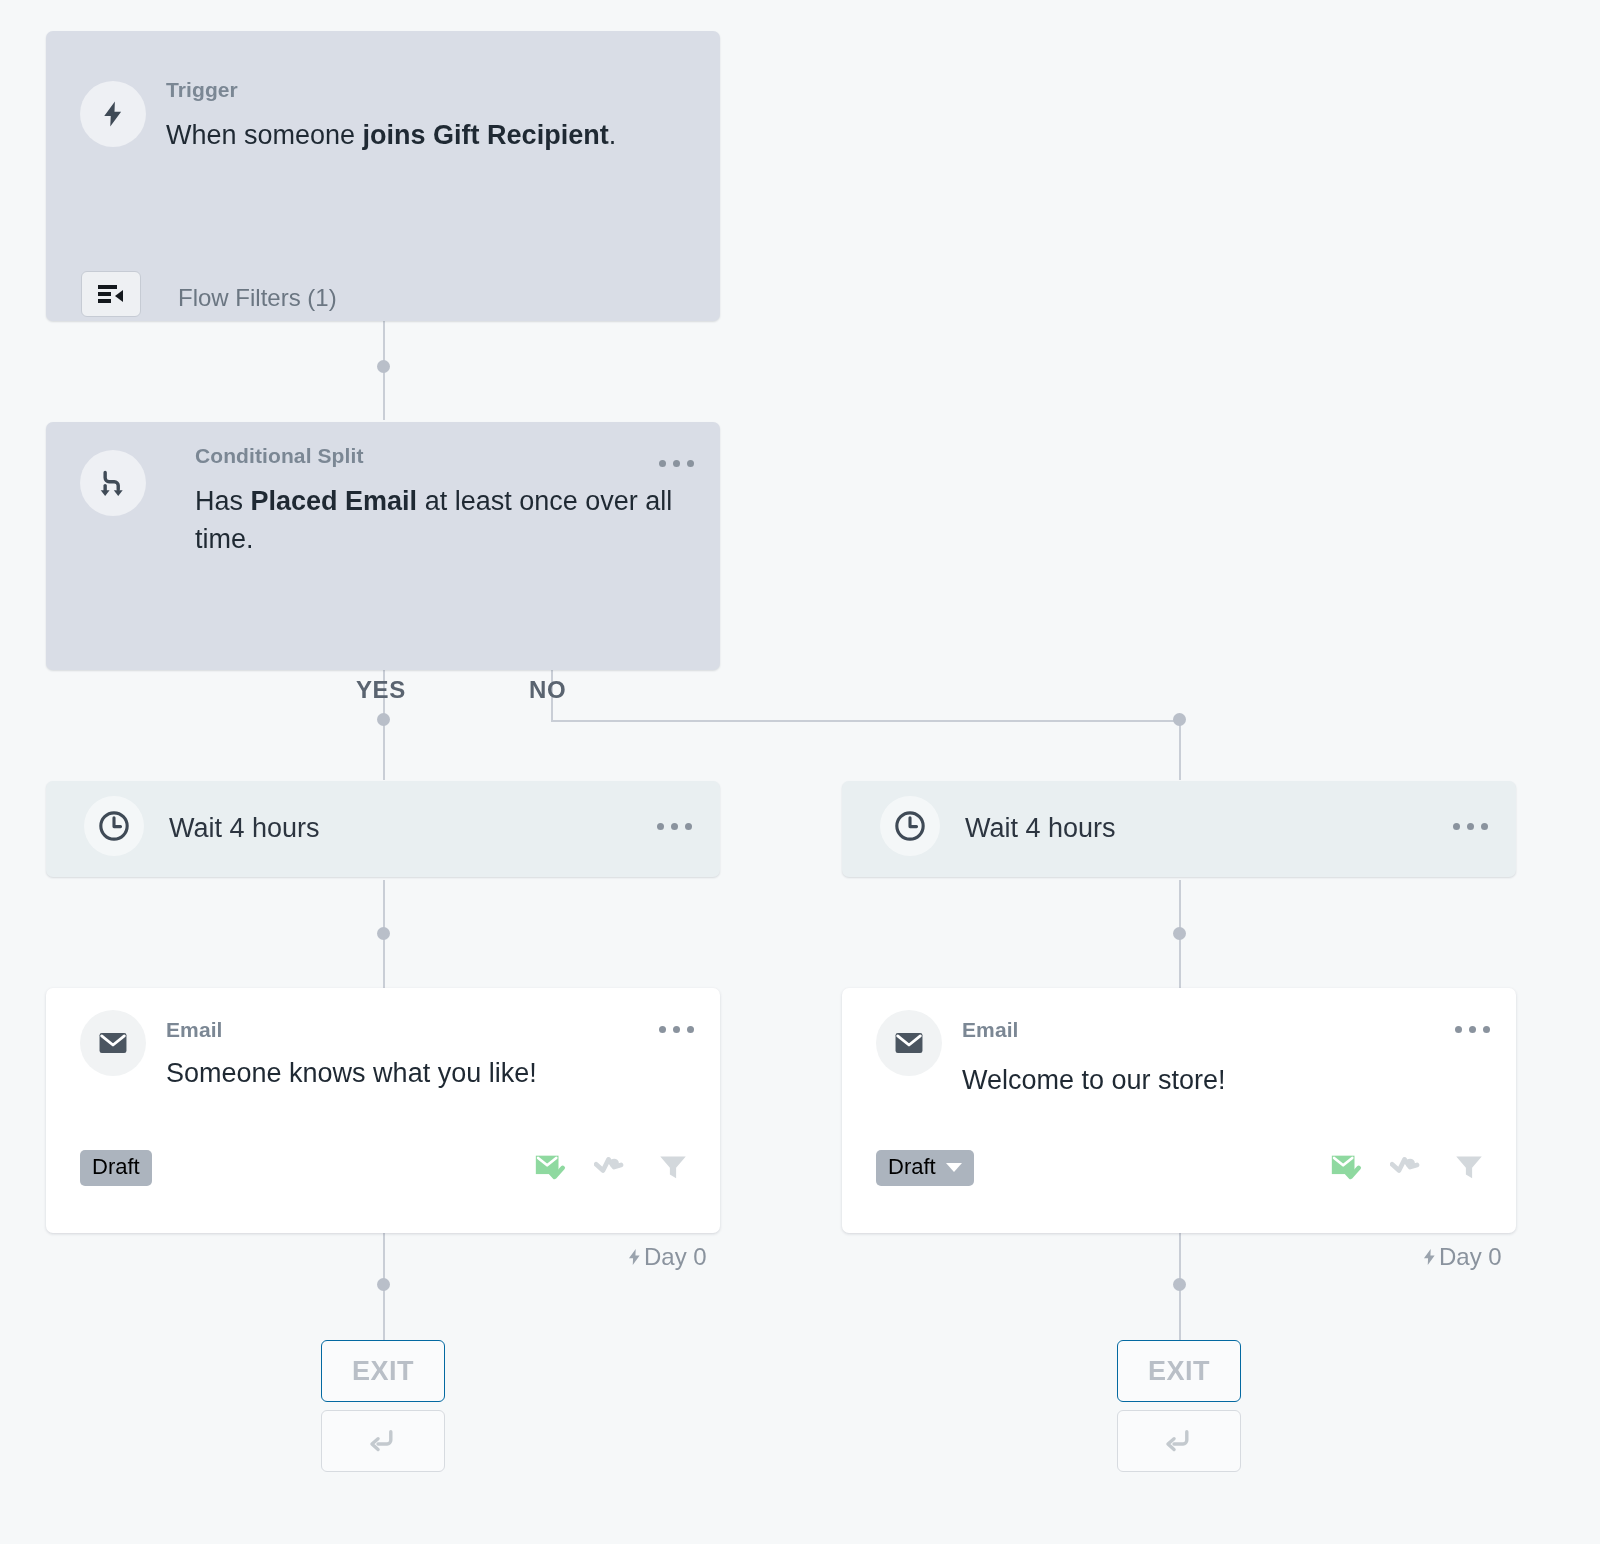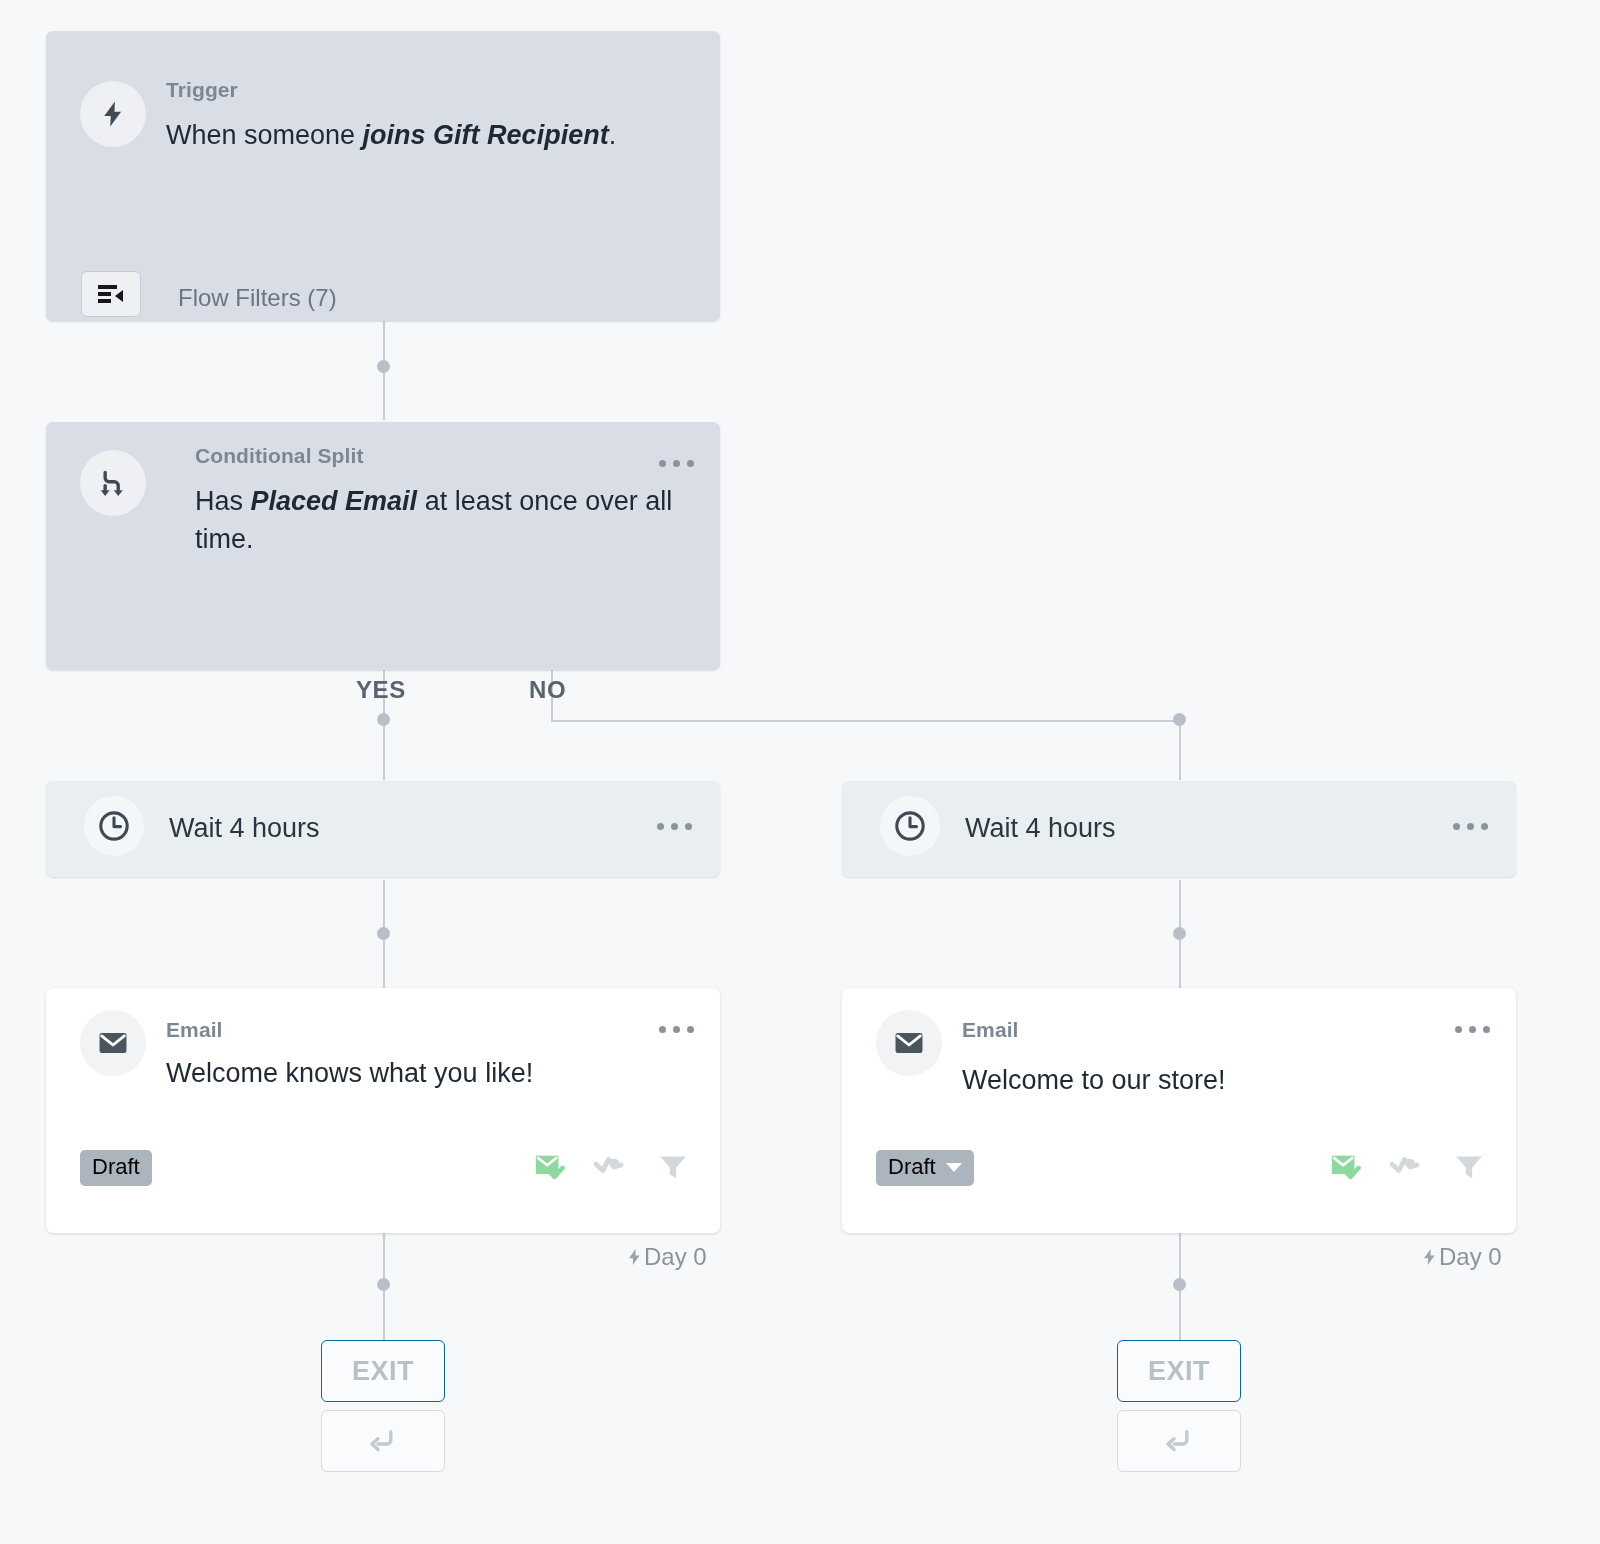--- a/index.html
+++ b/index.html
@@ -48,21 +48,21 @@
   .node-icon.plain { background: #eef1f3; }
 
   .kicker {
     font-size: 21px; color: #7b8794; font-weight: 700;
     letter-spacing: .1px;
   }
   .headline {
     font-size: 27px; color: #1f2933; line-height: 1.42;
     font-weight: 400;
   }
-  .headline b { font-weight: 700; font-style: italic; }
+  .headline b { font-weight: 700; }
 
   .ellipsis {
     position: absolute;
     display: flex; gap: 7px; align-items: center;
     cursor: pointer;
   }
   .ellipsis i {
     width: 7px; height: 7px; border-radius: 50%;
     background: #8a939e; display: block;
   }
@@ -178,21 +178,21 @@
       </div>
     </div>
     <div class="ff-btn" style="left:35px; top:240px;">
       <svg width="30" height="24" viewBox="0 0 30 24" aria-hidden="true">
         <rect x="2" y="3" width="19" height="4" fill="#14181d"></rect>
         <rect x="2" y="10" width="13" height="4" fill="#14181d"></rect>
         <rect x="2" y="17" width="13" height="4" fill="#14181d"></rect>
         <path d="M27 8 L27 20 L19 14 z" fill="#14181d"></path>
       </svg>
     </div>
-    <div class="ff-label" style="left:132px; top:253px;">Flow Filters (7)</div>
+    <div class="ff-label" style="left:132px; top:253px;">Flow Filters (1)</div>
   </div>
 
   <div class="card card-dark" style="left:46px; top:422px; width:674px; height:248px;">
     <div class="node-icon" style="left:34px; top:28px;">
       <svg width="34" height="34" viewBox="0 0 26 26" aria-hidden="true">
         <path d="M7 5 v4 a3 3 0 0 0 3 3 h4 a3 3 0 0 1 3 3 v3" stroke="#3f4a56" stroke-width="2.6" fill="none" stroke-linecap="round"></path>
         <path d="M7 15 v5" stroke="#3f4a56" stroke-width="2.6" fill="none" stroke-linecap="round"></path>
         <path d="M7 23 l-3.4-4.4 h6.8 z" fill="#3f4a56"></path>
         <path d="M17 23 l-3.4-4.4 h6.8 z" fill="#3f4a56"></path>
       </svg>
@@ -250,21 +250,21 @@
         <path d="M4 7 L12 13.4 L20 7" stroke="#ffffff" stroke-width="2" fill="none" stroke-linecap="round" stroke-linejoin="round"></path>
       </svg>
     </div>
     <div class="ellipsis" style="right:26px; top:38px;">
       <i></i>
         <i></i>
         <i></i>
     </div>
     <div style="position:absolute; left:120px; top:30px; width:520px;">
       <div class="kicker">Email</div>
-      <div class="headline" style="margin-top:12px;">Welcome knows what you like!</div>
+      <div class="headline" style="margin-top:12px;">Someone knows what you like!</div>
     </div>
 
     <div class="badge" style="left:34px; top:162px;">
       <span>Draft</span>
     </div>
 
     <div class="foot-icons" style="right:30px; top:162px;">
       <span>
         <svg width="36" height="34" viewBox="0 0 24 24" aria-hidden="true">
           <rect x="2" y="4" width="16" height="13" fill="#8fd9a0"></rect>

